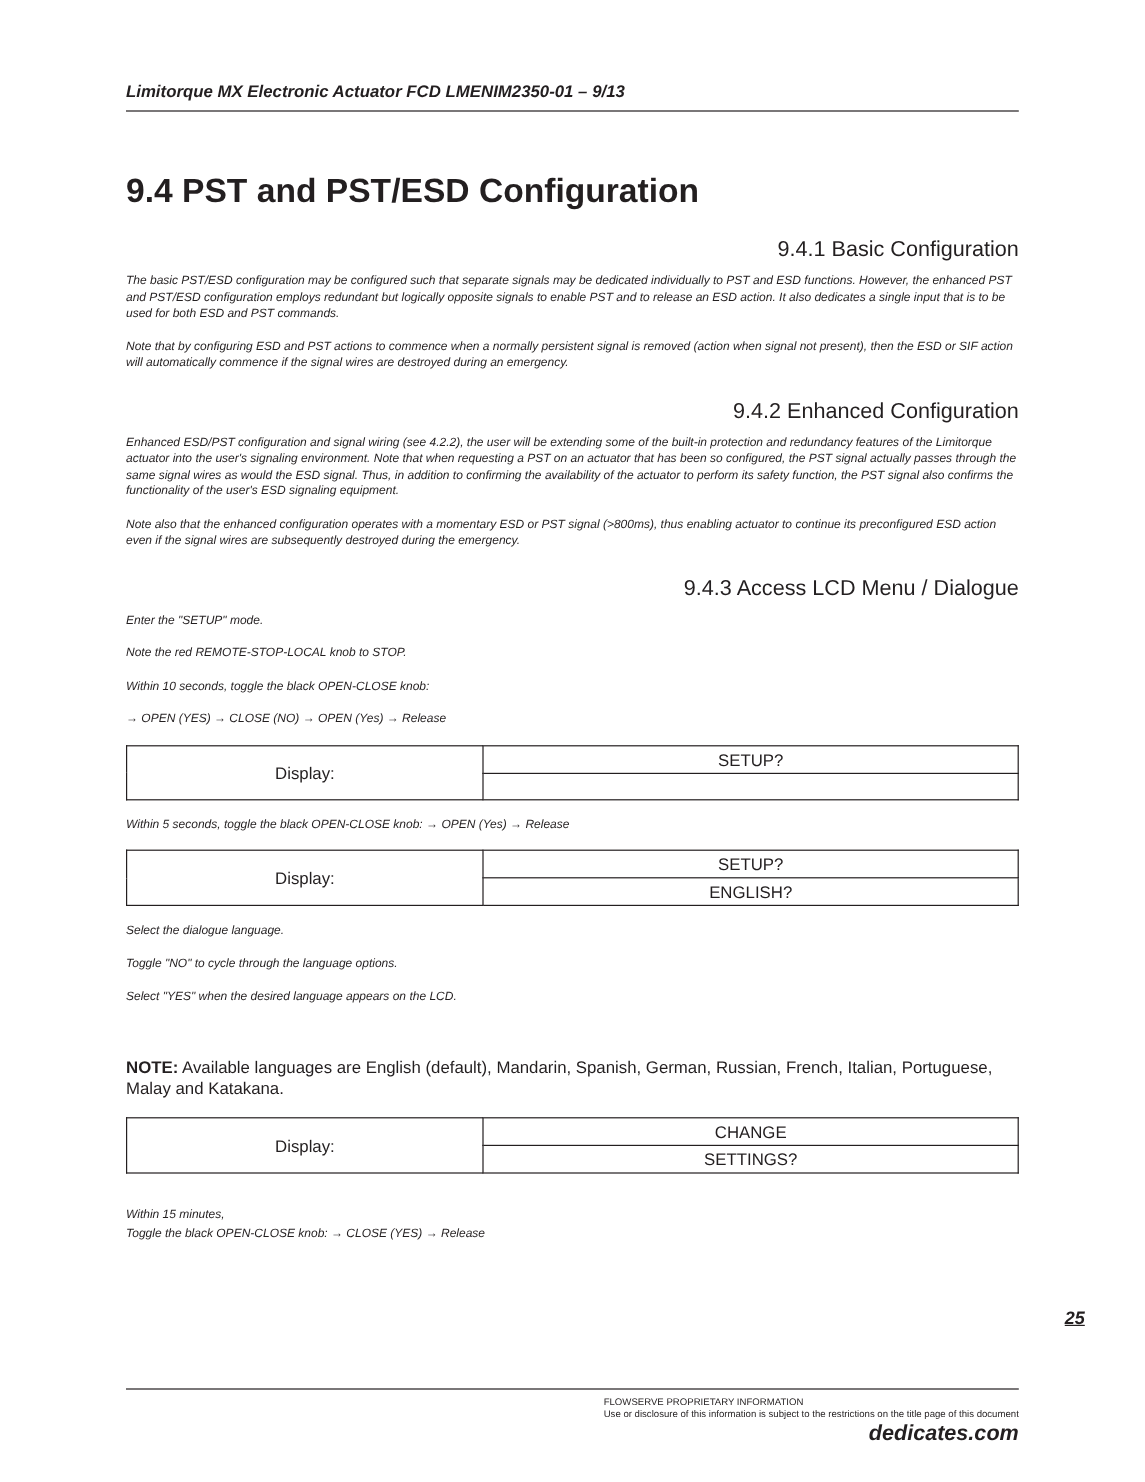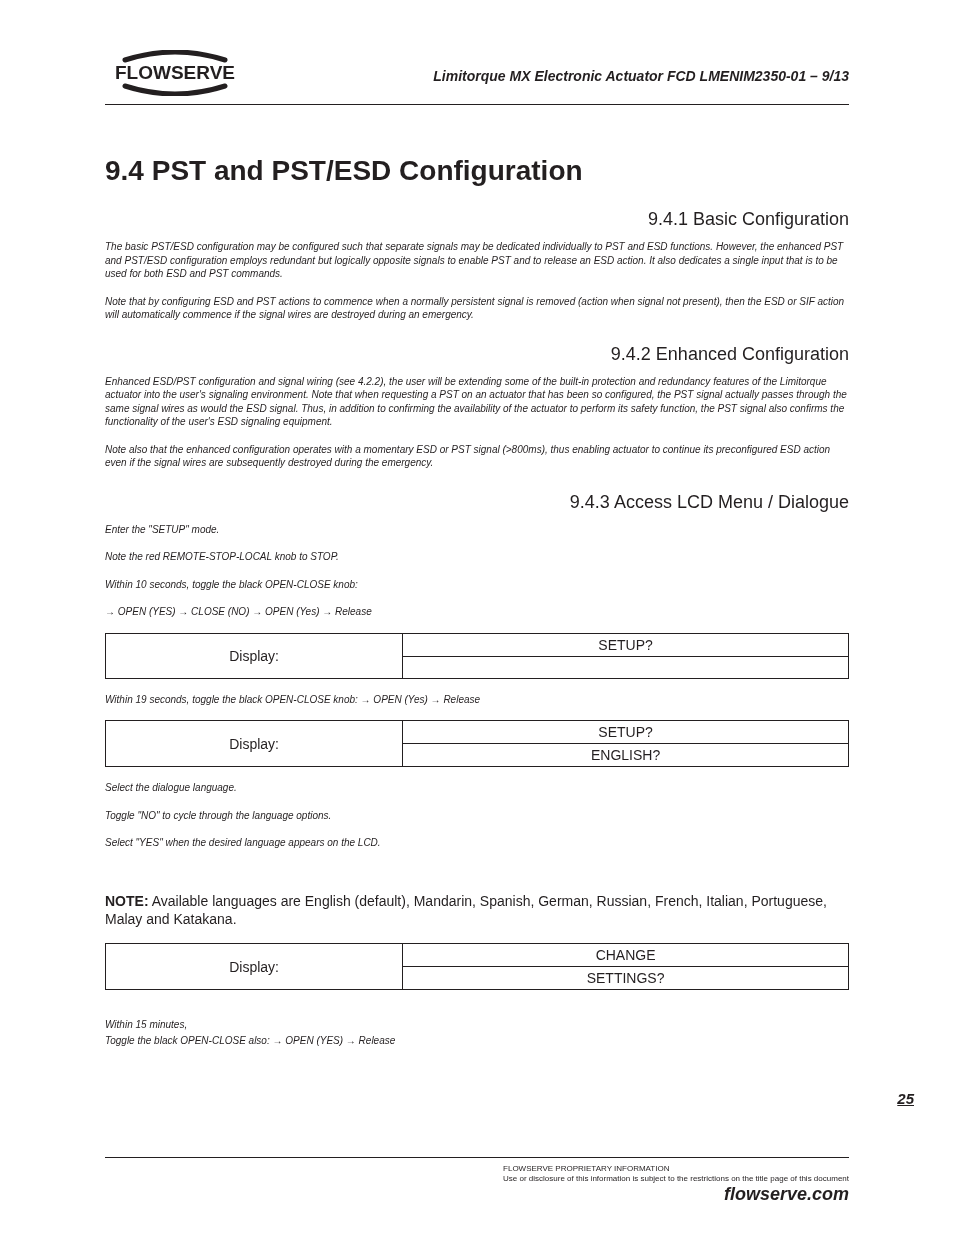--- a/index.html
+++ b/index.html
@@ -37,21 +37,21 @@
   .display-table td {
     border: 1px solid #231f20;
     font-size: 14px;
     text-align: center;
     padding: 3px 4px;
     height: 22px;
   }
   .display-table .left-cell { width: 40%; }
   .page-number {
     position: absolute;
-    right: 40px;
+    right: 50px;
     top: 1090px;
     font-style: italic;
     font-weight: 700;
     font-size: 15px;
     text-decoration: underline;
     margin-left: 44px;
   }
   .footer {
     position: absolute;
     left: 105px; right: 105px; bottom: 30px;
@@ -59,27 +59,20 @@
   .footer-rule { border: 0; border-top: 1px solid #231f20; margin-bottom: 6px; }
   .footer-row { display: flex; justify-content: space-between; align-items: flex-end; flex-direction: column; }
   .footer-left { font-size: 8px; line-height: 1.25; }
   .footer-left .line1 { text-transform: uppercase; }
   .footer-right { font-style: italic; font-weight: 700; font-size: 18px; }
 </style>
 </head>
 <body>
 
 <div class="header-row">
-  <div class="logo">
-    <svg viewBox="0 0 140 46" width="140" height="46">
-      <path d="M20 10 Q70 -6 120 10" stroke="#231f20" stroke-width="5" fill="none" stroke-linecap="round"></path>
-      <path d="M20 36 Q70 52 120 36" stroke="#231f20" stroke-width="5" fill="none" stroke-linecap="round"></path>
-      <text x="70" y="29" text-anchor="middle" font-family="Arial" font-weight="800" font-size="19" fill="#231f20">FLOWSERVE</text>
-    </svg>
-  </div>
   <div class="header-title">Limitorque MX Electronic Actuator   FCD LMENIM2350-01 – 9/13</div>
 </div>
 <hr class="rule">
 
 <h1 class="h1">9.4 PST and PST/ESD Configuration</h1>
 
 <h2 class="h2">9.4.1 Basic Configuration</h2>
 <p class="body">The basic PST/ESD configuration may be configured such that separate signals may be dedicated individually to PST and ESD functions. However, the enhanced PST and PST/ESD configuration employs redundant but logically opposite signals to enable PST and to release an ESD action. It also dedicates a single input that is to be used for both ESD and PST commands.</p>
 <p class="body">Note that by configuring ESD and PST actions to commence when a normally persistent signal is removed (action when signal not present), then the ESD or SIF action will automatically commence if the signal wires are destroyed during an emergency.</p>
 
@@ -98,21 +91,21 @@
       <tr>
     <td class="left-cell" rowspan="2">Display:</td>
     <td>SETUP?</td>
   </tr>
   <tr>
     <td></td>
   </tr>
 </tbody>
   </table>
 
-<p class="body">Within 19 seconds, toggle the black OPEN-CLOSE knob: → OPEN (Yes) → Release</p>
+<p class="body">Within 5 seconds, toggle the black OPEN-CLOSE knob: → OPEN (Yes) → Release</p>
 
 <table class="display-table">
   <tbody>
       <tr>
     <td class="left-cell" rowspan="2">Display:</td>
     <td>SETUP?</td>
   </tr>
   <tr>
     <td>ENGLISH?</td>
   </tr>
@@ -133,26 +126,26 @@
     <td class="left-cell" rowspan="2">Display:</td>
     <td>CHANGE</td>
   </tr>
   <tr>
     <td>SETTINGS?</td>
   </tr>
 </tbody>
   </table>
 
 <p class="body" style="margin-bottom:2px;margin-top:28px;">Within 15 minutes,</p>
-<p class="body">Toggle the black OPEN-CLOSE also: → OPEN (YES) → Release</p>
+<p class="body">Toggle the black OPEN-CLOSE knob: → CLOSE (YES) → Release</p>
 
 <div class="page-number">25</div>
 
 <div class="footer">
   <hr class="footer-rule">
   <div class="footer-row">
     <div class="footer-left">
       <div class="line1">FLOWSERVE PROPRIETARY INFORMATION</div>
       <div>Use or disclosure of this information is subject to the restrictions on the title page of this document</div>
     </div>
-    <div class="footer-right">flowserve.com</div>
+    <div class="footer-right">dedicates.com</div>
   </div>
 </div>
 
 </body></html>

